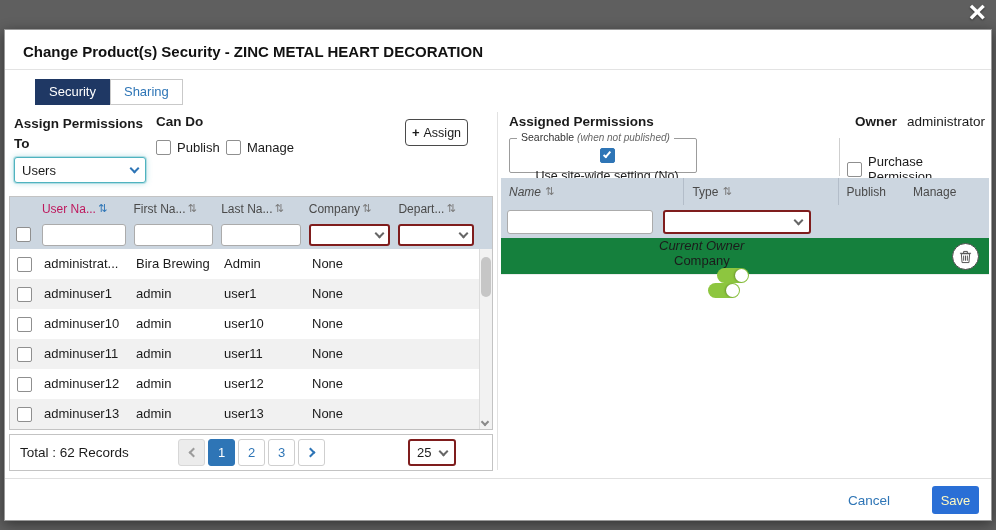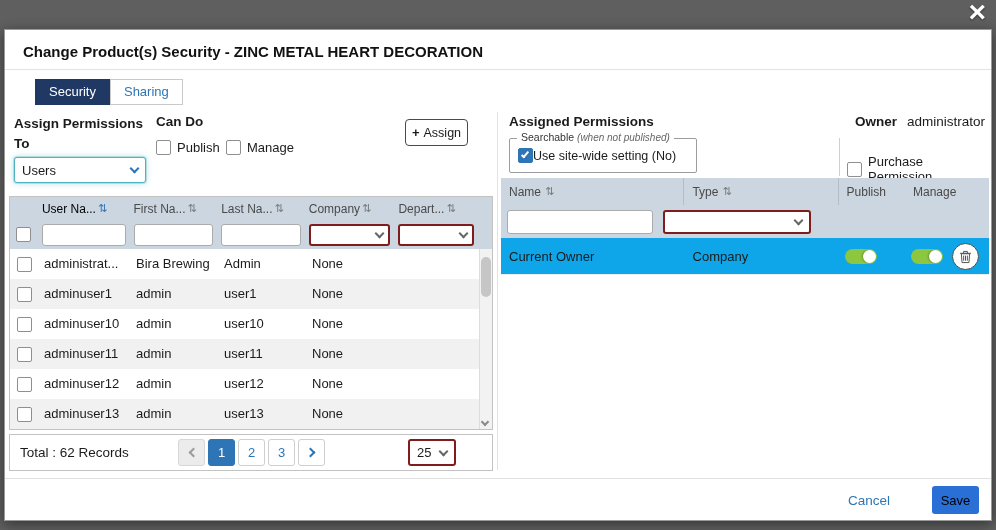--- a/index.html
+++ b/index.html
@@ -66,21 +66,21 @@
   .thead, .tfilter, .trow { display:flex; align-items:center; }
   .thead { height:23px; background:#ccd6e0; font-size:12px; color:#4a4a4a; }
   .tfilter { height:29px; background:#ccd6e0; }
   .cbcol { width:28px; display:flex; justify-content:center; align-items:center; }
   .c1 { width:92px; } .c2 { width:88px; } .c3 { width:88px; } .c4 { width:90px; } .c5 { width:84px; }
   .scol { width:14px; }
   .th { display:flex; align-items:center; padding-left:4px; gap:2px; overflow:hidden; white-space:nowrap; }
   .th .hlabel { cursor:pointer; overflow:hidden; text-overflow:ellipsis; }
   .sort { font-size:11px; color:#7a7a7a; cursor:pointer; }
   .sort.blue { color:#2e75b6; }
-  .th.sorted .hlabel { color:#000000; }
+  .th.sorted .hlabel { color:#be185d; }
   .td { display:flex; align-items:center; overflow:hidden; }
   .finput {
     border:1px solid #ababab; border-radius:3px; height:22px; background:#fff;
     width:calc(100% - 8px); margin:0 4px; font-family:inherit; font-size:12px; padding:0 4px;
   }
   .fselect.small { height:22px; width:calc(100% - 8px); margin:0 4px; padding:0 5px; }
   .tbody { position:relative; }
   .trow { height:30px; font-size:13px; }
   .trow.alt { background:#f1f1f1; }
   .trow .td { padding-left:6px; white-space:nowrap; text-overflow:ellipsis; display:block; line-height:30px; }
@@ -115,51 +115,51 @@
   .owner .owner-label { font-weight:700; }
   .searchable-box {
     position:absolute; left:8px; top:28px; width:188px; height:35px;
     border:1px solid #9c9c9c; border-radius:2px;
   }
   .searchable-legend {
     position:absolute; left:7px; top:-8px; background:#fff; padding:0 4px;
     font-size:10.5px; color:#333; white-space:nowrap;
   }
   .searchable-legend .note { font-style:italic; color:#666; font-size:10px; }
-  .searchable-inner { display:flex; align-items:center; padding:9px 0 0 8px; font-size:12.5px; }
+  .searchable-inner { display:flex; align-items:center; gap:6px; padding:9px 0 0 8px; font-size:12.5px;flex-direction:column; }
   .pp-divider { position:absolute; left:338px; top:28px; width:1px; height:38px; background:#cfcfcf; }
   .chk-purchase { left:346px; top:44px; }
 
   .perm-table { position:absolute; left:0; top:68px; width:488px; }
   .phead { display:flex; align-items:center; height:27px; background:#ccd6e0; font-size:12px; color:#4a4a4a; }
   .pfilter { display:flex; align-items:center; height:33px; background:#ccd6e0; }
-  .cName { width:188px; } .cType { width:158px; } .cPub { width:68px; } .cMan { width:86px; }
+  .cName { width:188px;font-style:italic; } .cType { width:158px; } .cPub { width:68px; } .cMan { width:86px; }
   .ph { display:flex; align-items:center; gap:4px; padding-left:8px; height:100%; }
   .ph.sep { border-right:1px solid #b3bdc9; }
   .pfilter .finput { width:146px; margin:0 0 0 6px; height:24px; }
   .pfilter .fselect { width:148px; height:24px; margin-left:10px; }
-  .prow { display:flex; align-items:center; height:37px; background:#0ea5e9; border-bottom:1px solid #ececec; font-size:13px; position:relative; }
+  .prow { display:flex; align-items:center; height:37px; background:#15803d; border-bottom:1px solid #ececec; font-size:13px; position:relative;flex-direction:column; }
   .prow .pc { padding-left:8px; }
   .toggle { width:32px; height:15px; border-radius:8px; background:#8dc63f; position:relative; cursor:pointer; margin-left:6px; }
   .toggle .knob { position:absolute; right:1px; top:1px; width:13px; height:13px; border-radius:50%; background:#fff; box-shadow:-1px 0 2px rgba(0,0,0,.25); }
   .trash-btn {
     position:absolute; right:10px; top:5px; width:27px; height:27px; border-radius:50%;
     border:1px solid #4a4a4a; background:#fff; cursor:pointer;
     display:flex; align-items:center; justify-content:center;
   }
 
   
   .modal-footer {
     position:absolute; left:0; top:448px; width:100%; height:43px;
     border-top:1px solid #e0e0e0; display:flex; align-items:center; justify-content:flex-end;
     gap:42px; padding-right:12px;
   }
   .cancel { color:#2e75b6; font-size:13.5px; cursor:pointer; }
   .save {
-    width:47px; height:28px; background:#2a6fd6; color:#000000; border:none; border-radius:3px;
+    width:47px; height:28px; background:#2a6fd6; color:#fef9c3; border:none; border-radius:3px;
     font-size:13px; cursor:pointer; font-family:inherit;
   }
 </style>
 </head>
 <body>
 
 <div class="close-x">×</div>
 
 <div class="modal">
   <div class="title">Change Product(s) Security - ZINC METAL HEART DECORATION</div>

